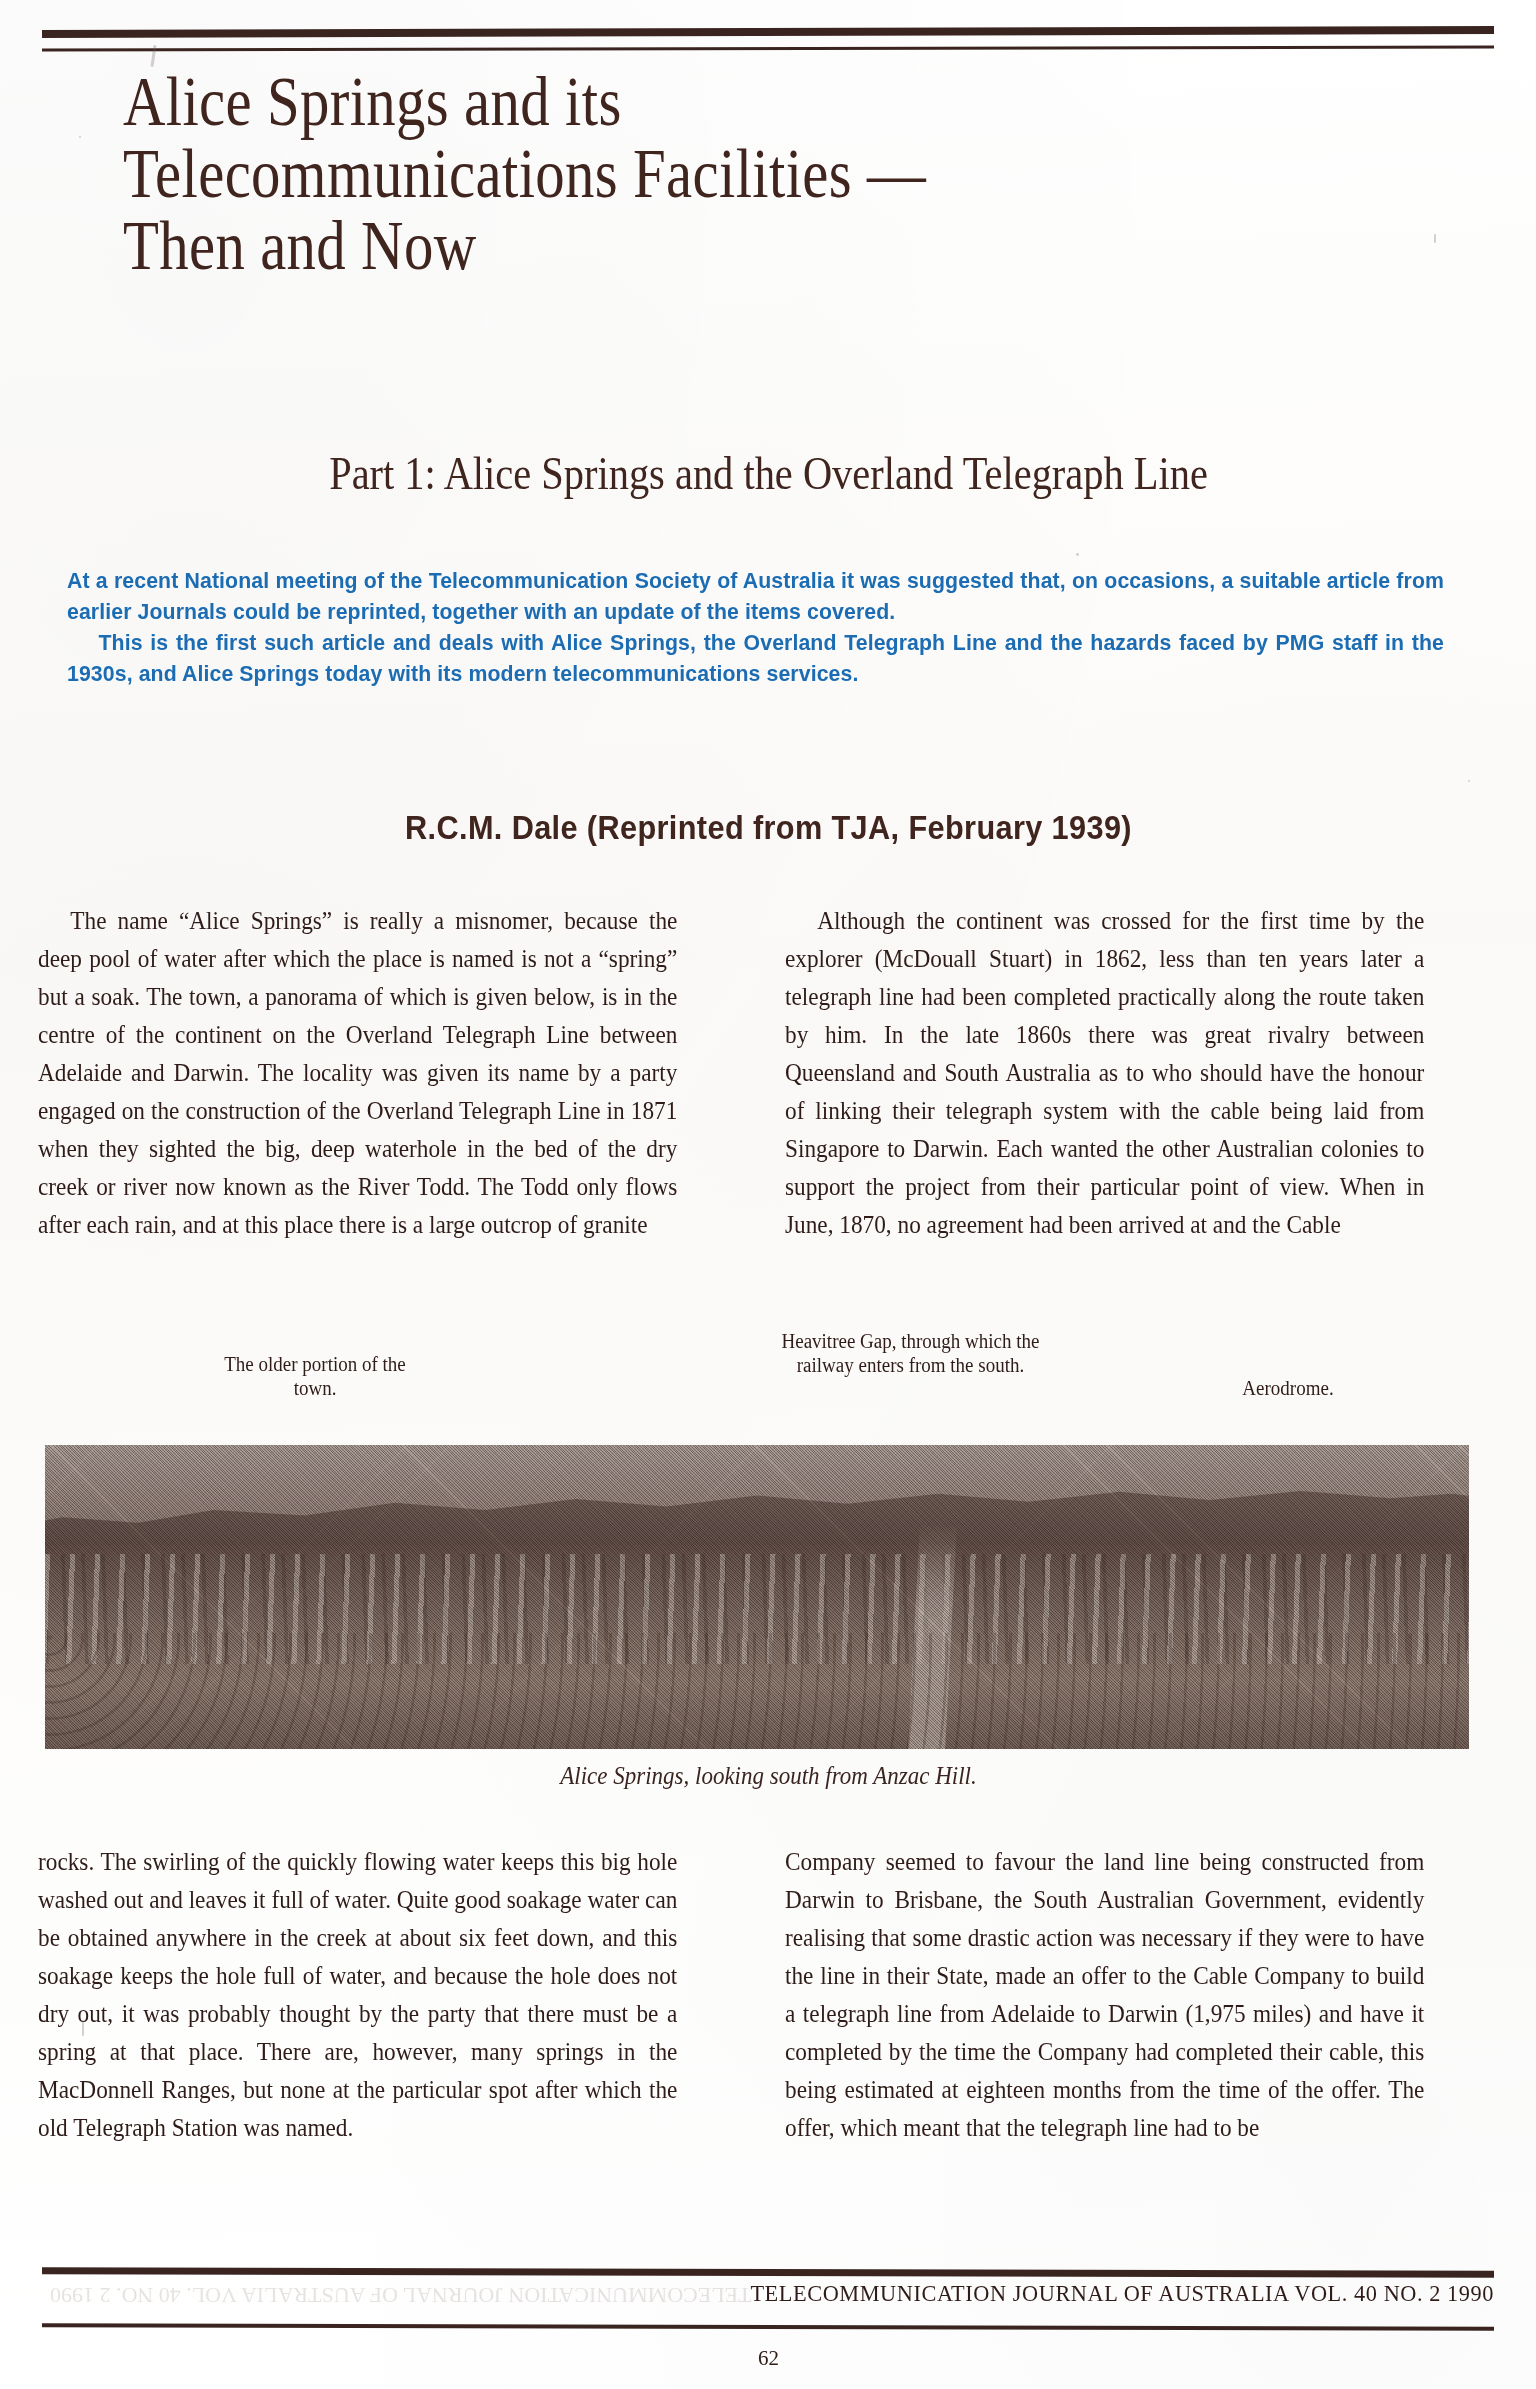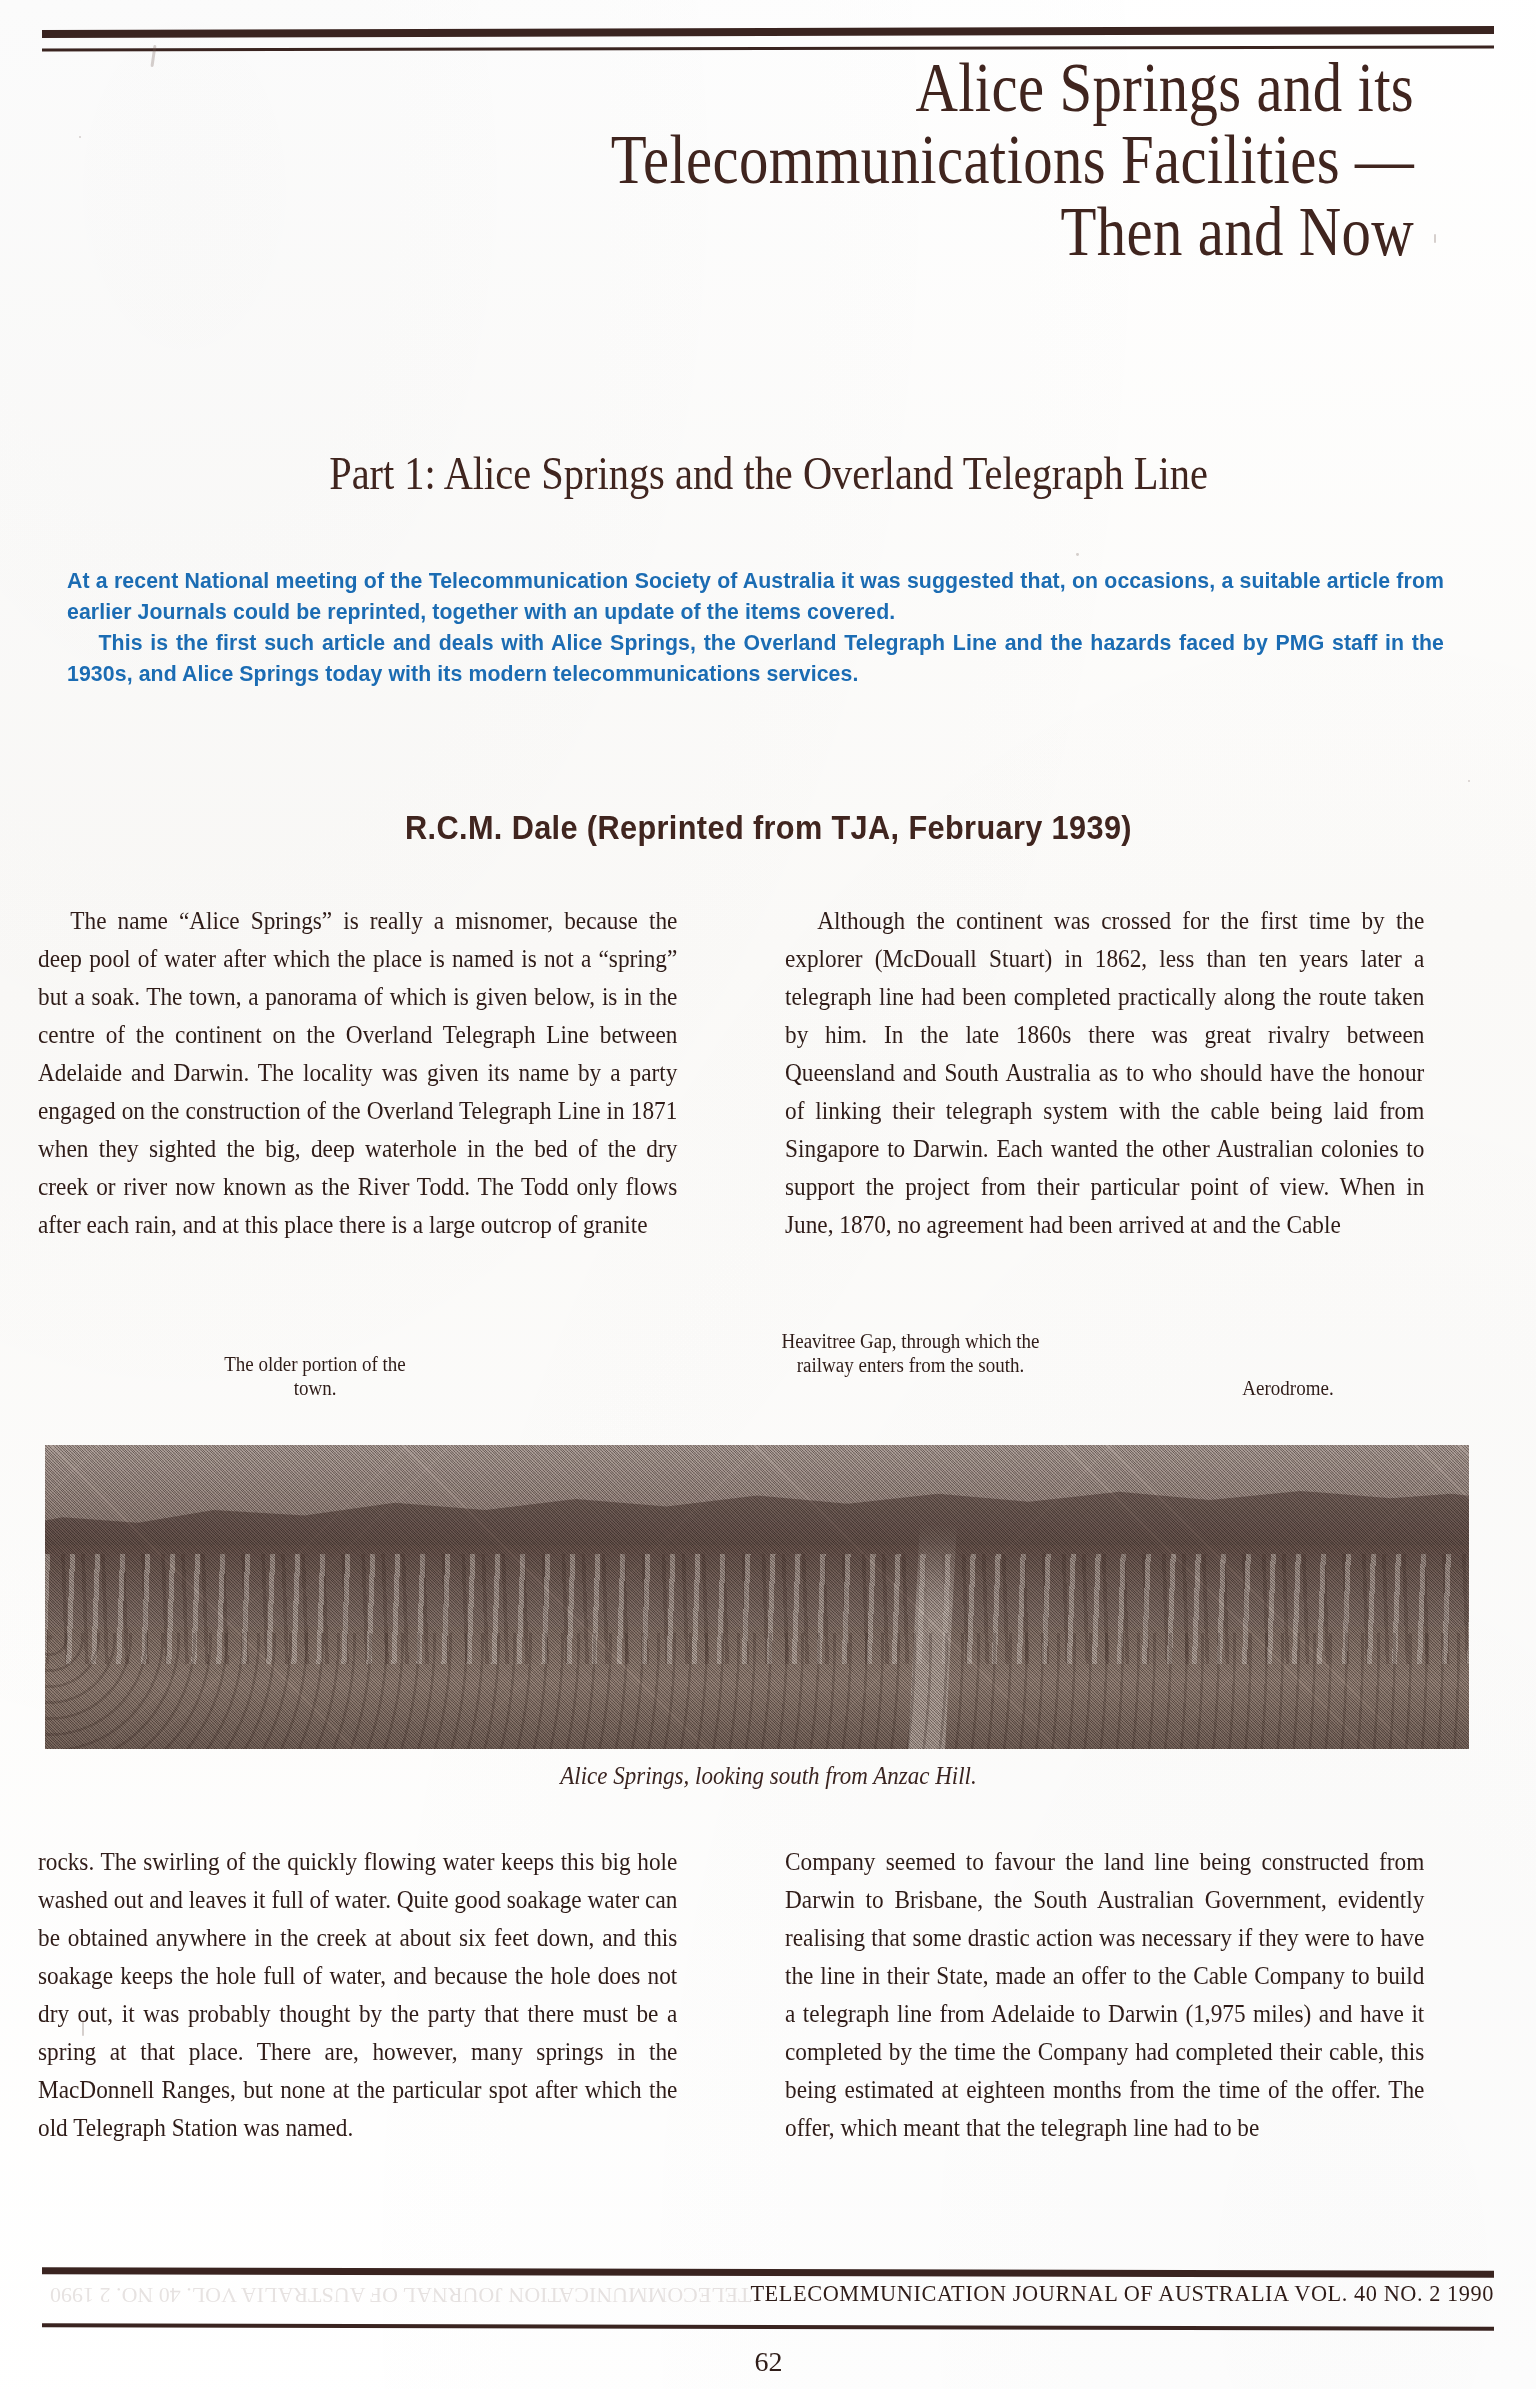--- a/index.html
+++ b/index.html
@@ -63,23 +63,23 @@
     width: 100%;
     height: 2.9px;
     background: #3a2420;
     transform: rotate(-0.12deg);
   }
 
   
   .title-block {
     position: absolute;
     left: 0;
-    top: 52px;
-    width: 1537px;
-    text-align: right;
+    top: 66px;
+    width: 1537px;
+    text-align: left;
   }
   .title-line {
     font-family: "Liberation Serif", "DejaVu Serif", serif;
     font-weight: 400;
     color: #40251f;
     font-size: 70px;
     line-height: 1.03;
     letter-spacing: 0.4px;
     transform: scaleX(0.84);
     transform-origin: center center;
@@ -325,21 +325,21 @@
     white-space: nowrap;
     pointer-events: none;
   }
   .page-number {
     position: absolute;
     left: 0;
     top: 2346px;
     width: 1537px;
     text-align: center;
     font-family: "Liberation Serif", "DejaVu Serif", serif;
-    font-size: 28px;
+    font-size: 21px;
     color: #2f1c18;
   }
 
   
   .speck {
     position: absolute;
     background: rgba(110,90,82,0.28);
     border-radius: 50%;
     z-index: 3;
     pointer-events: none;

